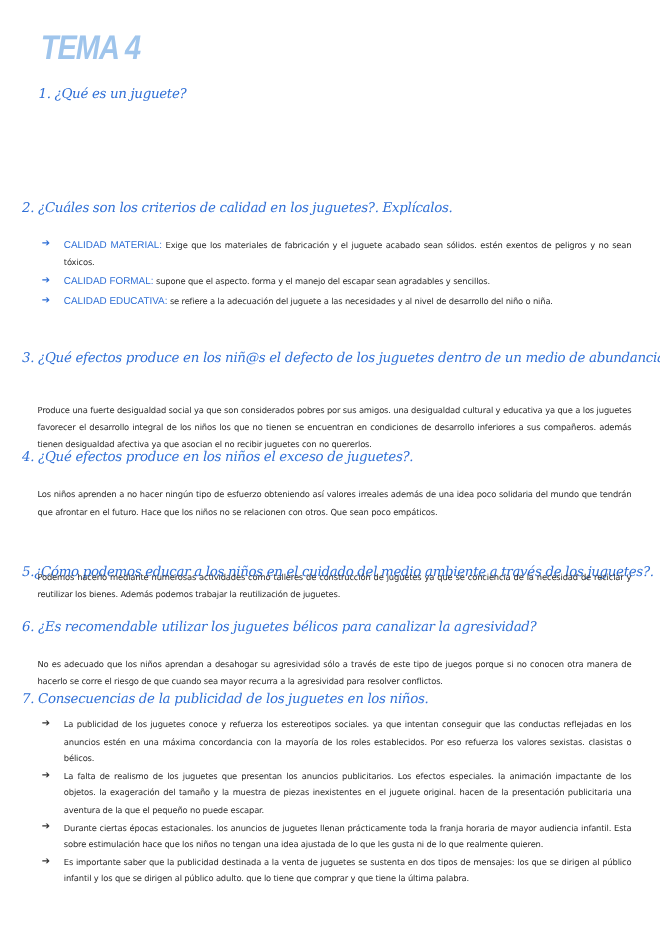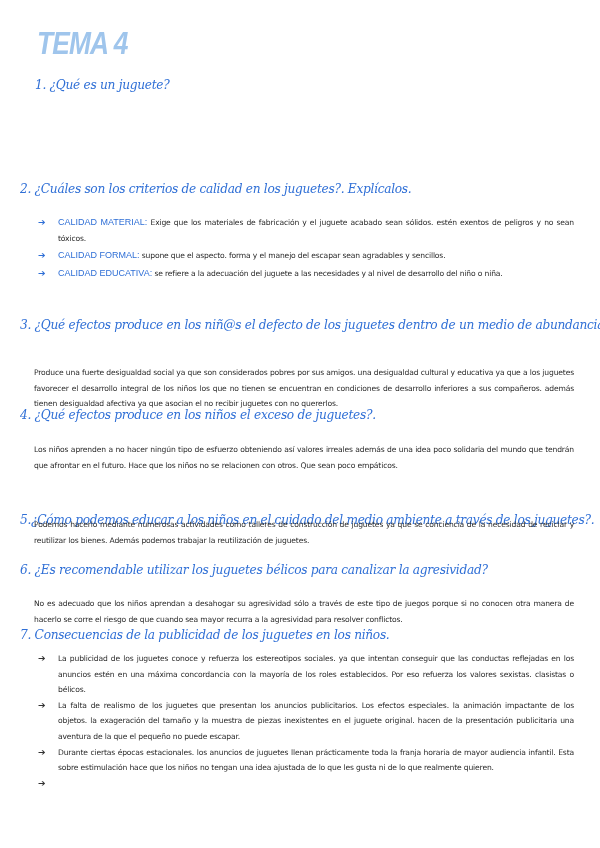--- a/index.html
+++ b/index.html
@@ -75,14 +75,15 @@
   <li>
     <span class="arrow">➔</span>
     <span>La falta de realismo de los juguetes que presentan los anuncios publicitarios. Los efectos especiales. la animación impactante de los objetos. la exageración del tamaño y la muestra de piezas inexistentes en el juguete original. hacen de la presentación publicitaria una aventura de la que el pequeño no puede escapar.</span>
   </li>
   <li>
     <span class="arrow">➔</span>
     <span>Durante ciertas épocas estacionales. los anuncios de juguetes llenan prácticamente toda la franja horaria de mayor audiencia infantil. Esta sobre estimulación hace que los niños no tengan una idea ajustada de lo que les gusta ni de lo que realmente quieren.</span>
   </li>
   <li>
     <span class="arrow">➔</span>
+    <span>Es importante saber que la publicidad destinada a la venta de juguetes se sustenta en dos tipos de mensajes: los que se dirigen al público infantil y los que se dirigen al público adulto. que lo tiene que comprar y que tiene la última palabra.</span>
   </li>
 </ul>
 
 </body></html>

